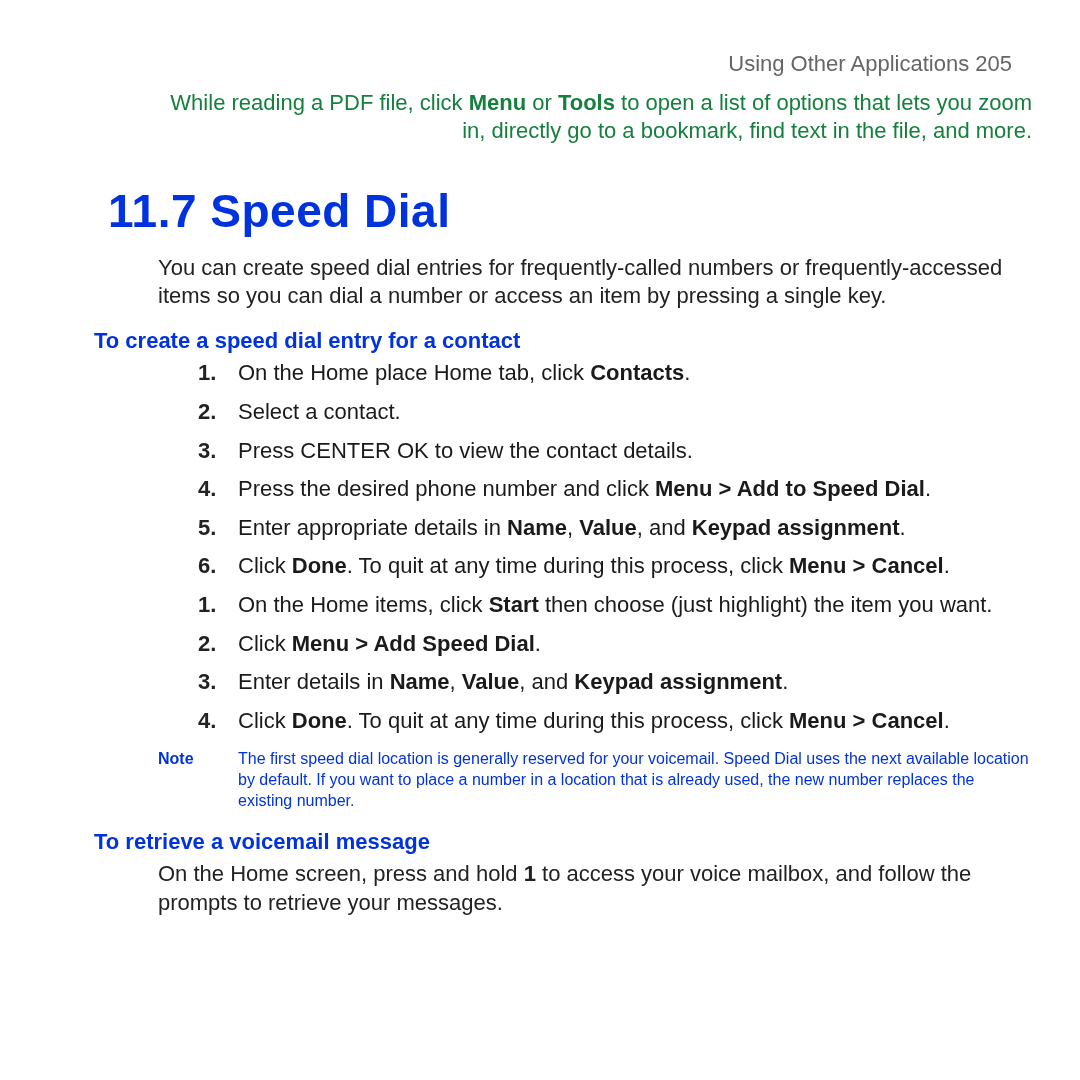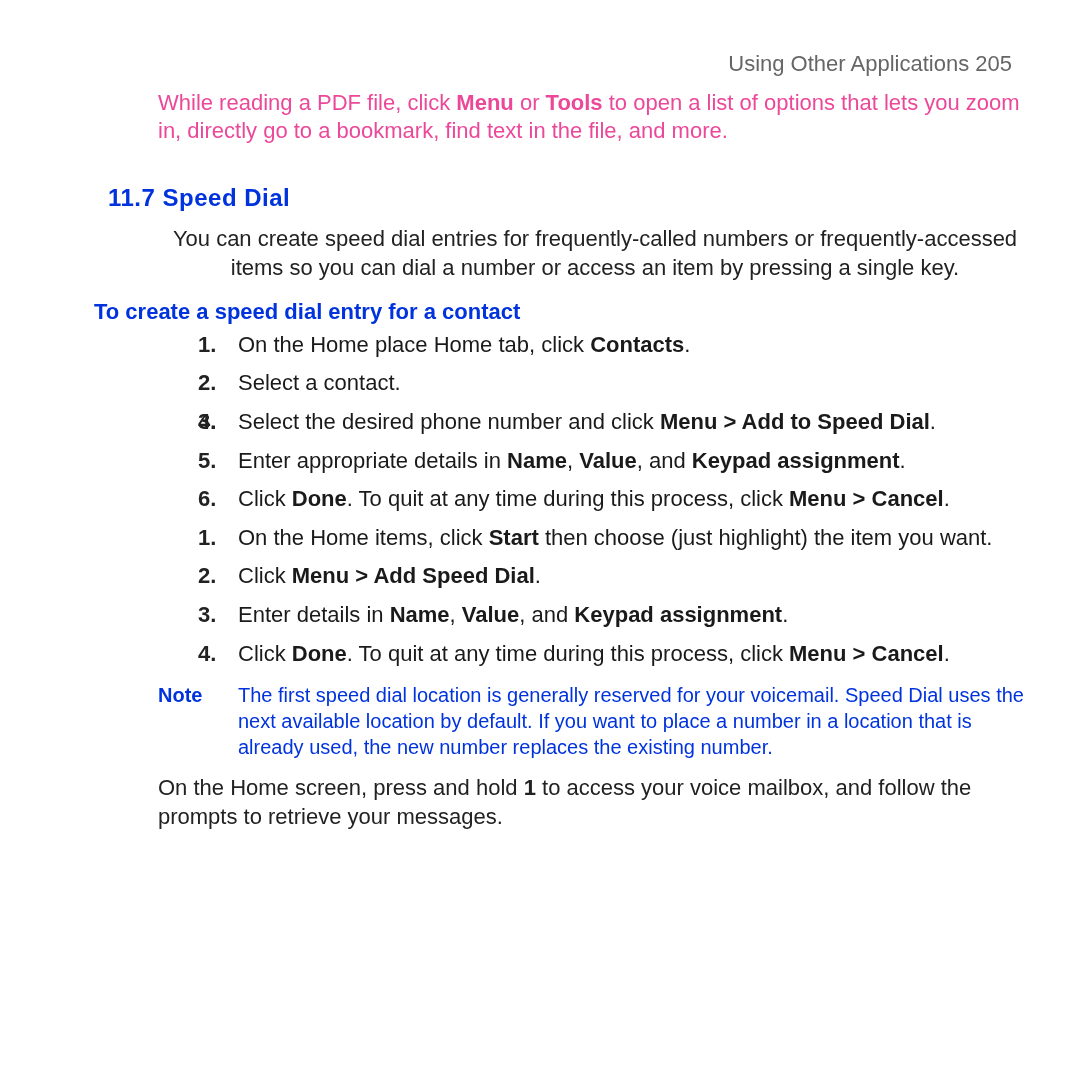--- a/index.html
+++ b/index.html
@@ -22,33 +22,33 @@
   }
   .running-head {
     text-align: right;
     color: #666666;
     font-size: 22px;
     margin-bottom: 10px;
     padding-right: 20px;
   }
   .intro-par {
     margin: 0 0 36px 110px;
-    color: #ec4899;
+    color: #15803d;
+    text-align: right;
   }
   .section-title {
     margin: 20px 0 10px 60px;
-    font-size: 24px;
+    font-size: 46px;
     font-weight: 700;
     color: #0033dd;
     letter-spacing: 0.5px;
   }
   .section-intro {
     margin: 12px 0 16px 110px;
     color: #222222;
-    text-align: center;
   }
   .subhead {
     margin: 16px 0 4px 46px;
     font-weight: 700;
     color: #0033dd;
   }
   .olist {
     list-style: none;
     margin: 0 0 8px 110px;
     padding: 0;
@@ -62,21 +62,21 @@
     position: absolute;
     left: 40px;
     top: 0;
     font-weight: 700;
     color: #222222;
   }
   .bold { font-weight: 700; }
   .note-block {
     margin: 14px 0 14px 110px;
     color: #0033dd;
-    font-size: 20px;
+    font-size: 16px;
     display: flex;
   }
   .note-label {
     font-weight: 700;
     flex: 0 0 74px;
   }
   .note-body {
     flex: 1 1 auto;
     padding-left: 6px;
   }
@@ -109,24 +109,25 @@
     <li>
       <span class="num">1.</span>
       <span>On the Home place Home tab, click </span><span class="bold">Contacts</span><span>.</span>
     </li>
     <li>
       <span class="num">2.</span>
       <span>Select a contact.</span>
     </li>
     <li>
       <span class="num">3.</span>
+      <span>Press CENTER OK to view the contact details.</span>
     </li>
     <li>
       <span class="num">4.</span>
-      <span>Select the desired phone number and click </span><span class="bold">Menu &gt; Add to Speed Dial</span><span>.</span>
+      <span>Press the desired phone number and click </span><span class="bold">Menu &gt; Add to Speed Dial</span><span>.</span>
     </li>
     <li>
       <span class="num">5.</span>
       <span>Enter appropriate details in </span><span class="bold">Name</span><span>, </span><span class="bold">Value</span><span>, and </span><span class="bold">Keypad assignment</span><span>.</span>
     </li>
     <li>
       <span class="num">6.</span>
       <span>Click </span><span class="bold">Done</span><span>. To quit at any time during this process, click </span><span class="bold">Menu &gt; Cancel</span><span>.</span>
     </li>
   </ol>
@@ -148,17 +149,18 @@
       <span class="num">4.</span>
       <span>Click </span><span class="bold">Done</span><span>. To quit at any time during this process, click </span><span class="bold">Menu &gt; Cancel</span><span>.</span>
     </li>
   </ol>
 
   <div class="note-block">
     <div class="note-label">Note</div>
     <div class="note-body">The first speed dial location is generally reserved for your voicemail. Speed Dial uses the next available location by default. If you want to place a number in a location that is already used, the new number replaces the existing number.</div>
   </div>
 
+  <div class="subhead">To retrieve a voicemail message</div>
   <p class="vm-text">
     <span>On the Home screen, press and hold </span><span class="bold">1</span><span> to access your voice mailbox, and follow the prompts to retrieve your messages.</span>
   </p>
 
 </div>
 
 </body></html>

